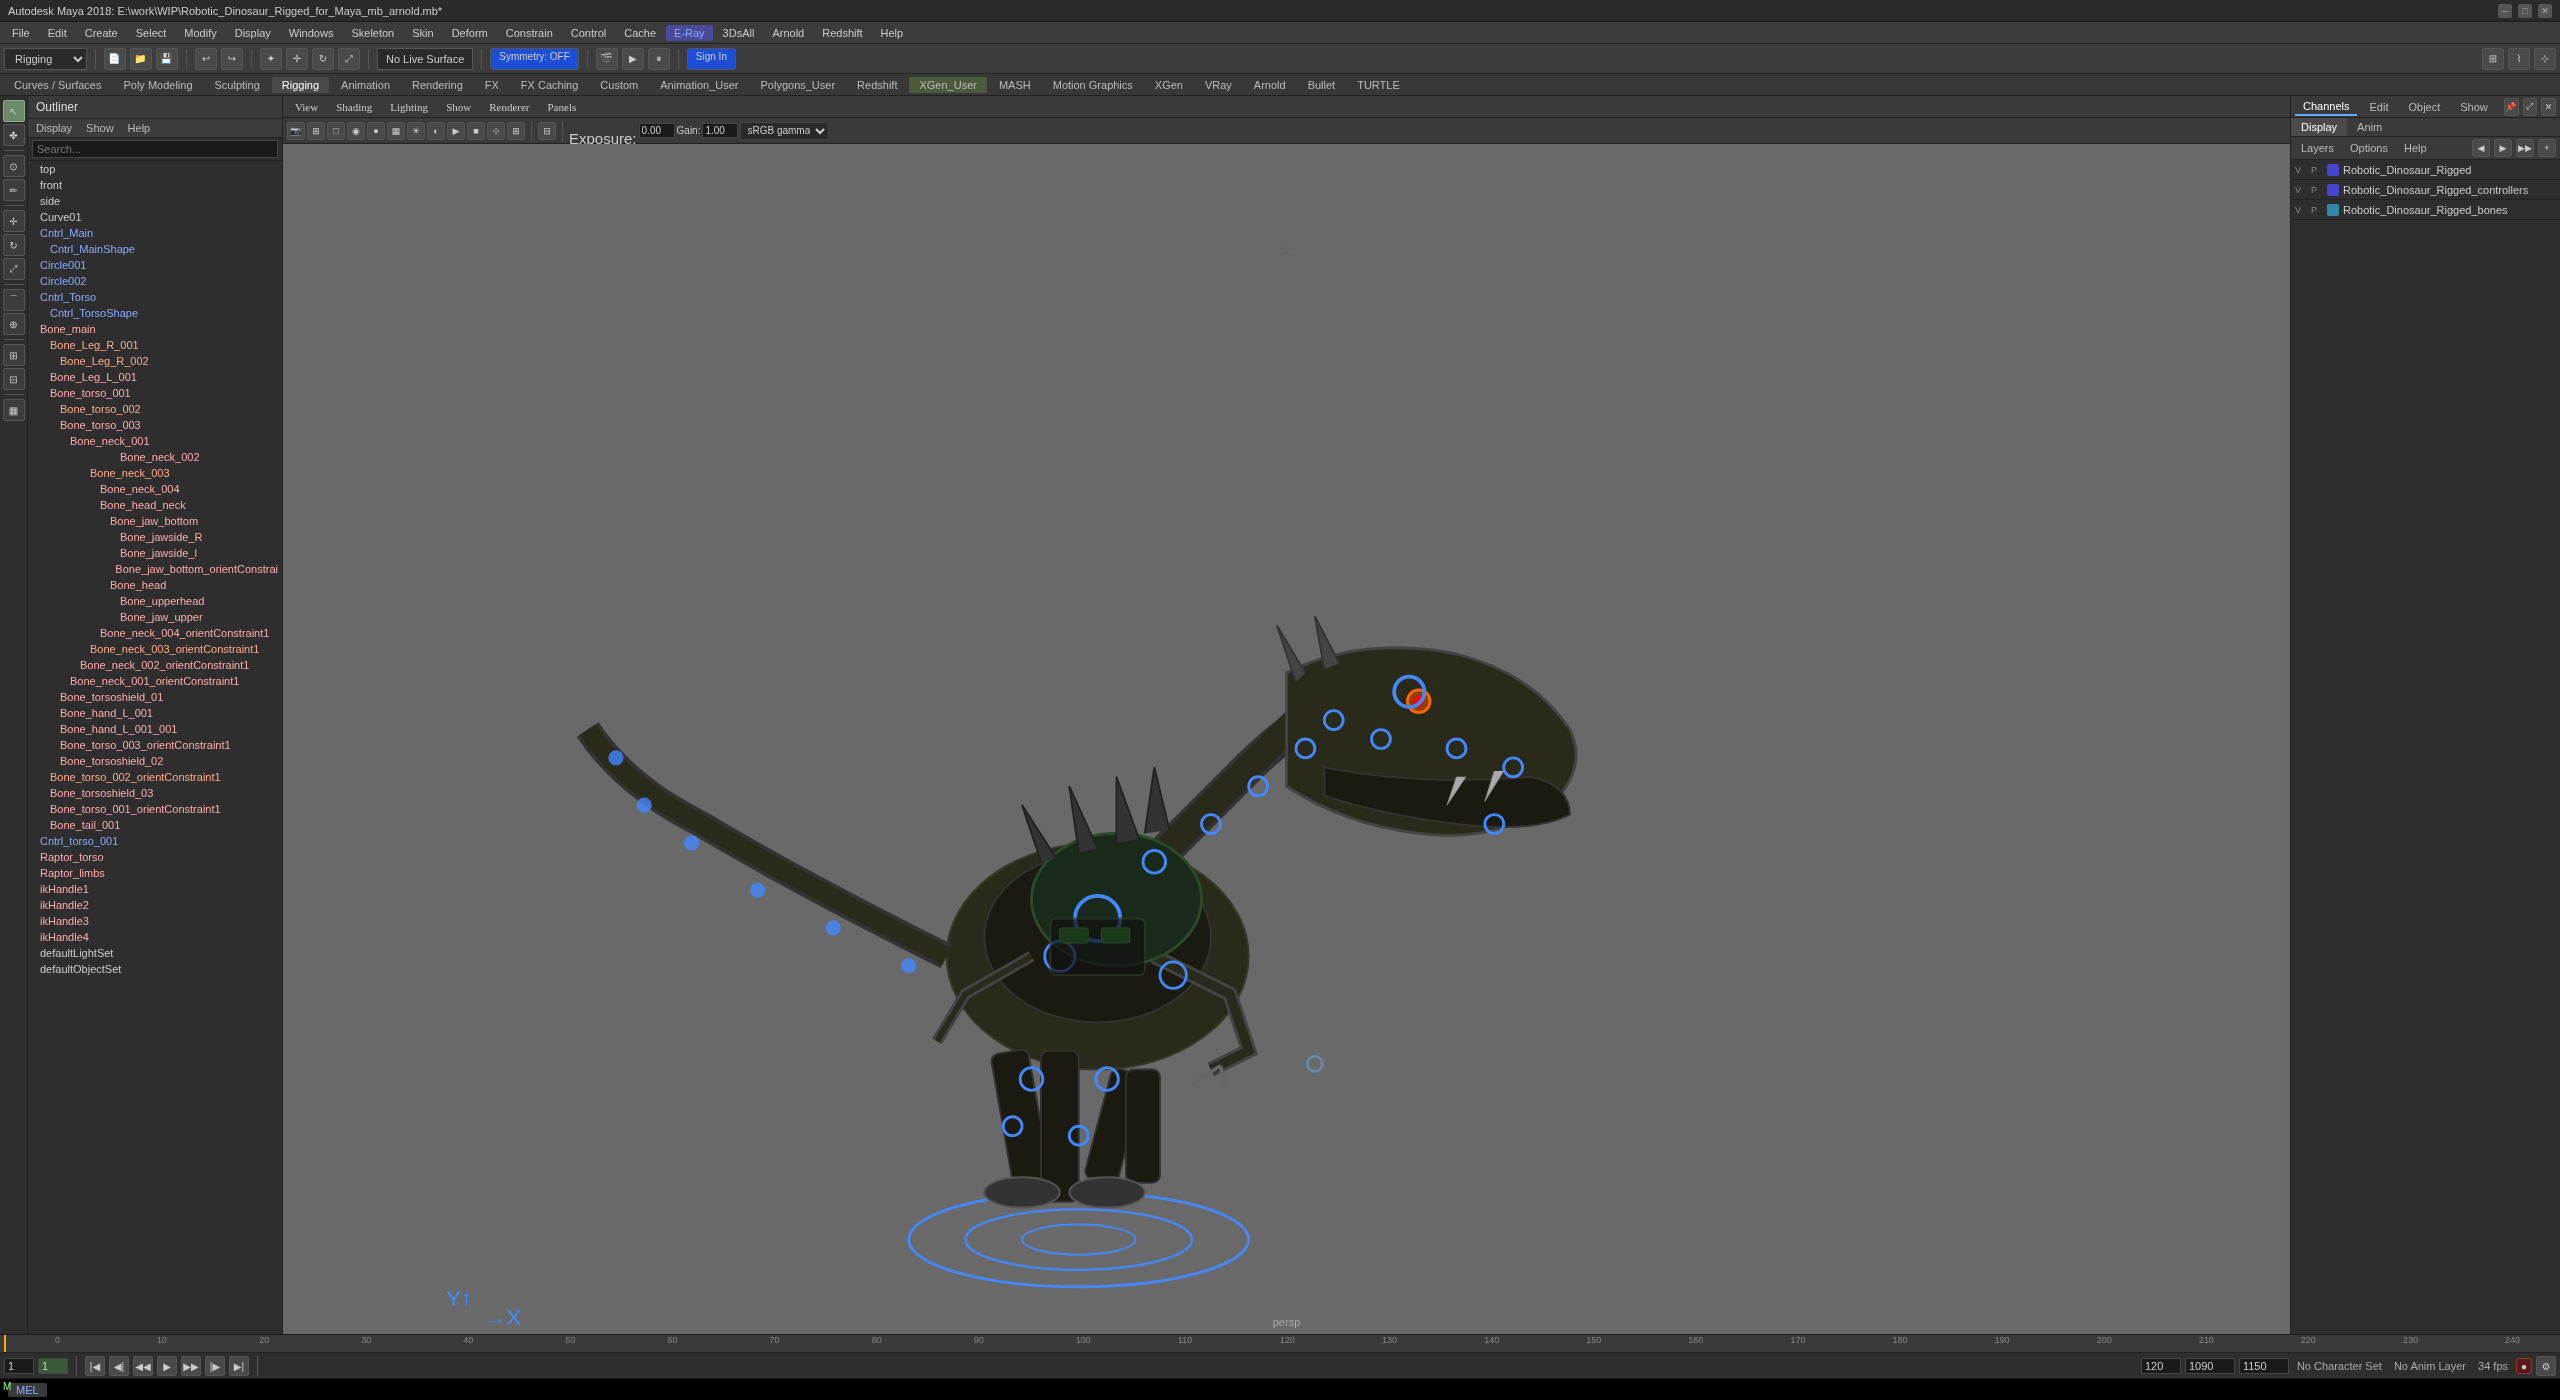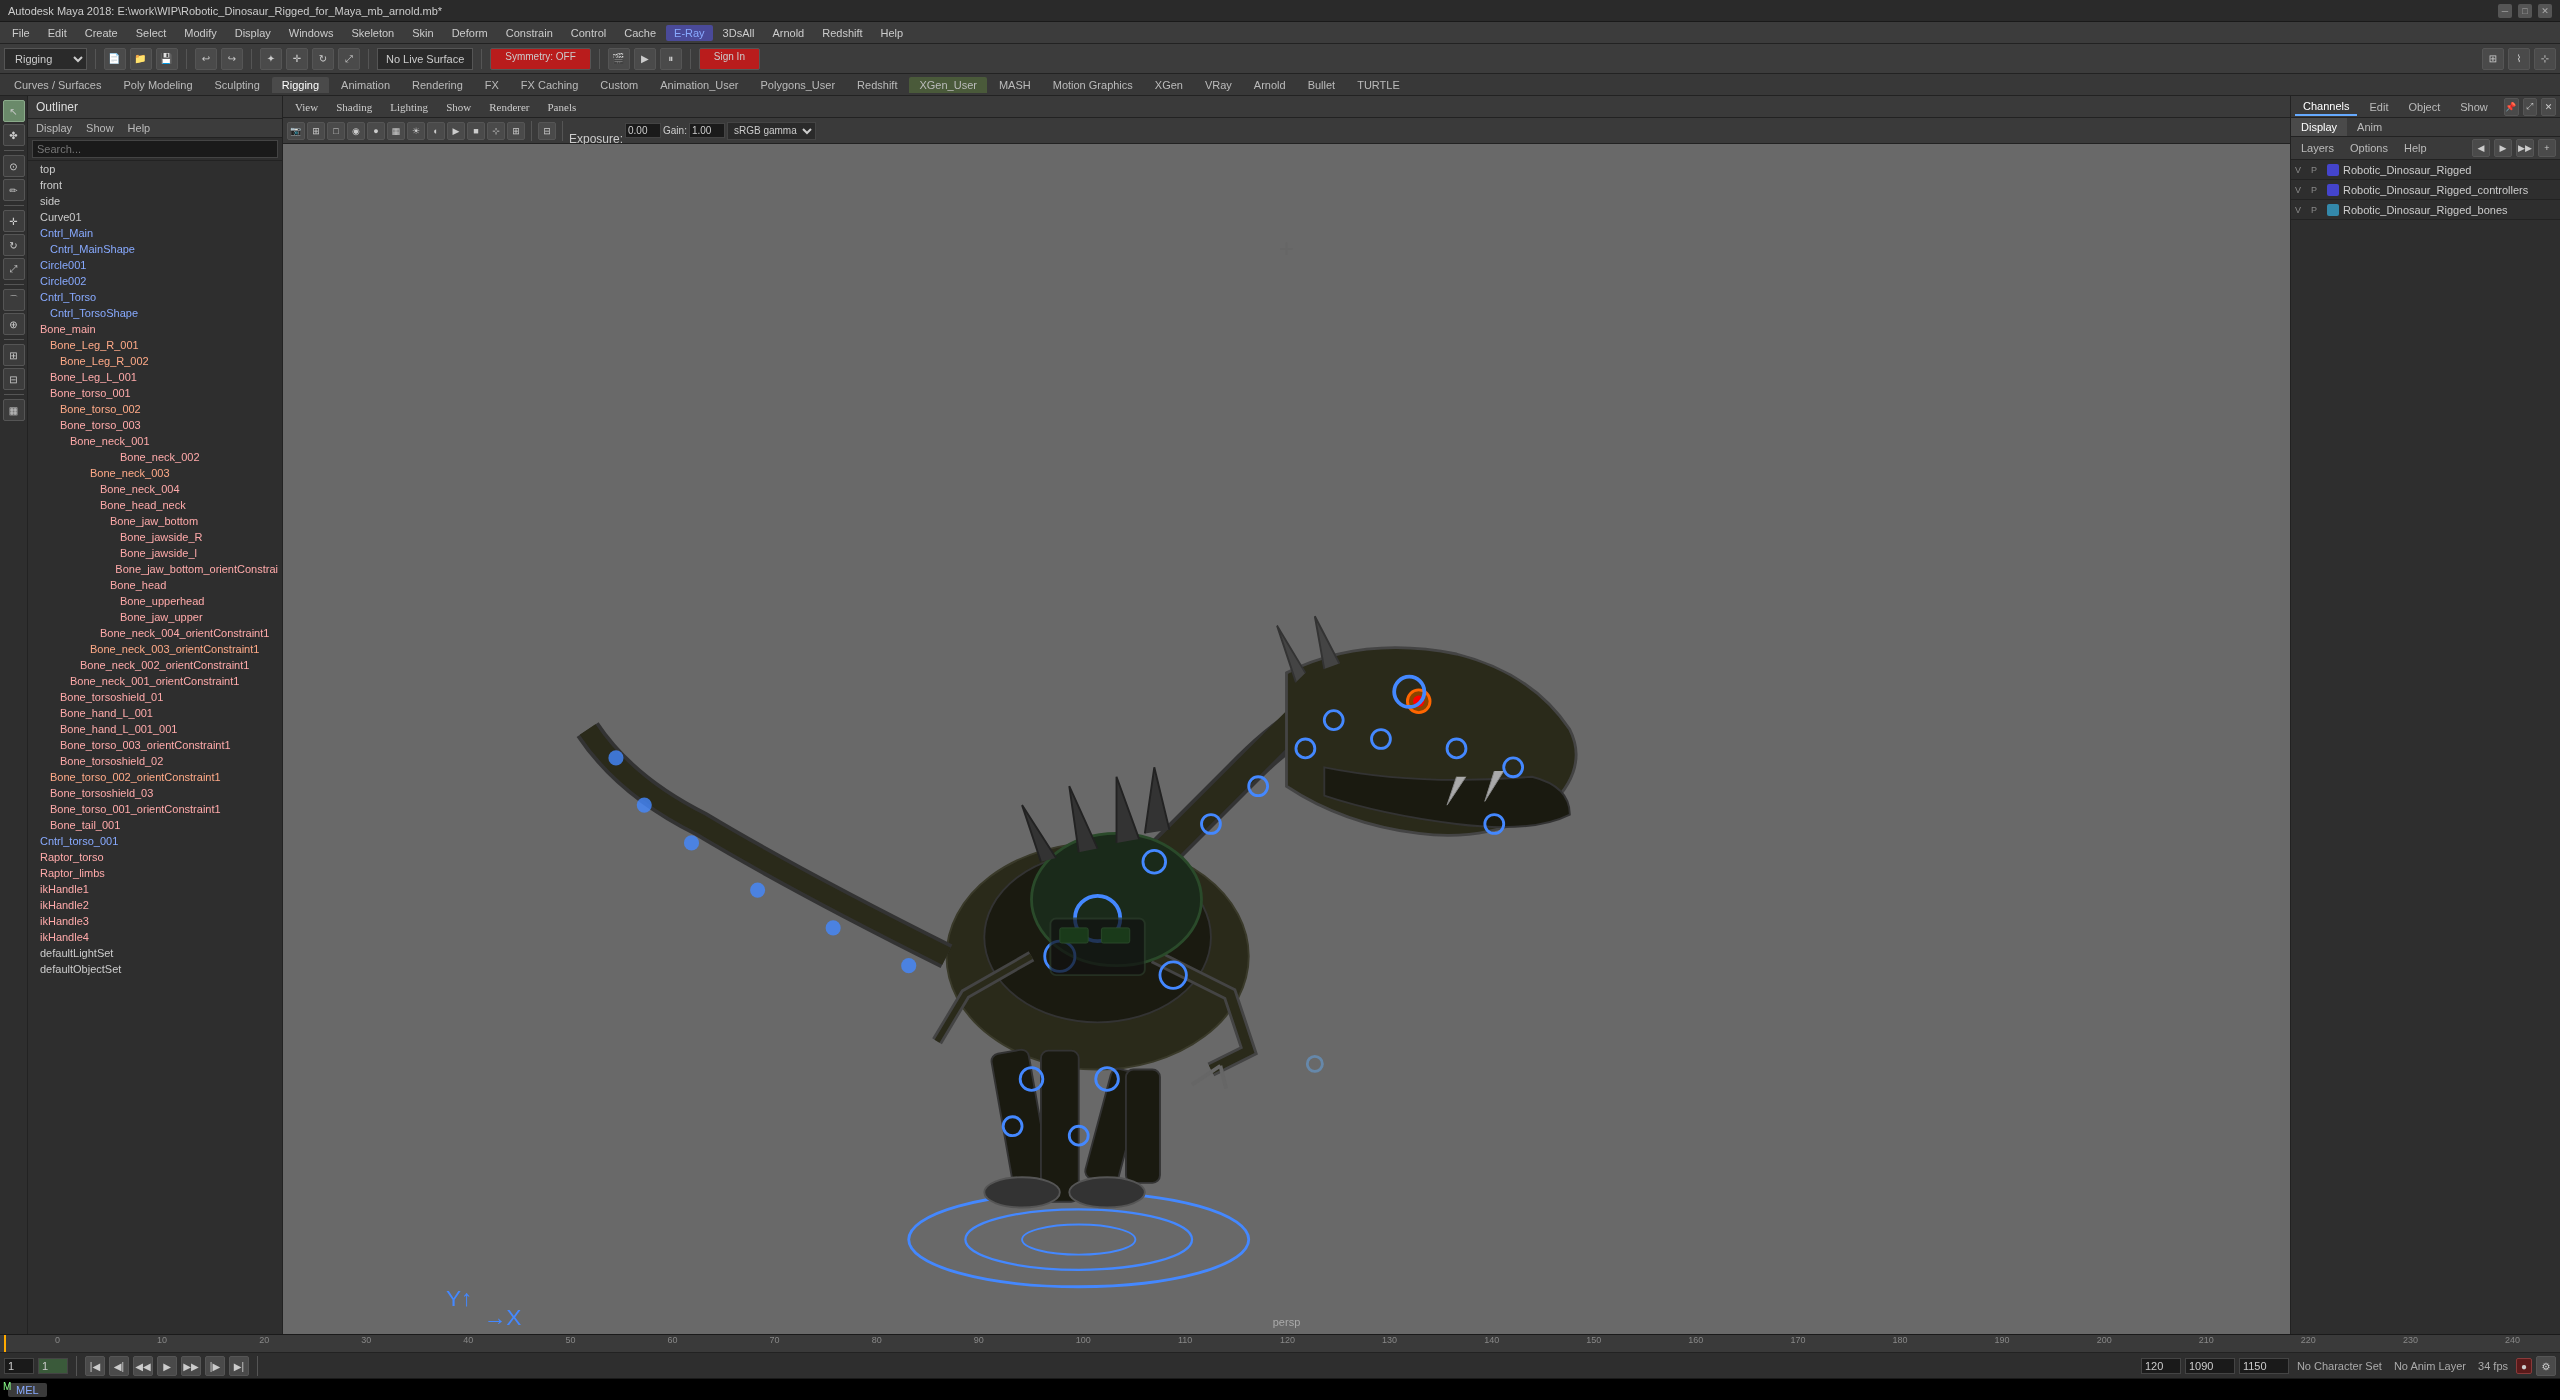--- a/index.html
+++ b/index.html
@@ -67,24 +67,24 @@
       background: #2a2a2a;
       border: 1px solid #555;
       color: #ccc;
       padding: 2px 6px;
       font-size: 11px;
       height: 22px;
       cursor: pointer;
       min-width: 80px;
     }
     .toolbar-btn {
-      background: #b91c1c;
+      background: #1d4ed8;
       border: 1px solid #555;
       color: #ccc;
-      padding: 2px 14px;
+      padding: 2px 8px;
       font-size: 10px;
       height: 22px;
       cursor: pointer;
       border-radius: 2px;
     }
     .toolbar-separator {
       width: 1px; height: 20px;
       background: #555;
       margin: 0 4px;
     }
@@ -829,21 +829,21 @@
       <div class="vp-icon-btn">▦</div>
       <div class="vp-icon-btn">☀</div>
       <div class="vp-icon-btn">◐</div>
       <div class="vp-icon-btn">▶</div>
       <div class="vp-icon-btn">■</div>
       <div class="vp-icon-btn">⊹</div>
       <div class="vp-icon-btn">⊞</div>
       <div class="toolbar-separator"></div>
       <div class="vp-icon-btn">⊟</div>
       <div class="toolbar-separator"></div>
-      <span style="font-size:12px;color:#ccc;margin-top:16px;">Exposure:</span>
+      <span style="font-size:15px;color:#ccc;margin-top:16px;">Exposure:</span>
       <input type="text" style="width: 36px; background: rgb(26, 26, 26); border: 1px solid rgb(68, 68, 68); color: rgb(204, 204, 204); font-size: 10px; padding: 1px 2px;" value="0.00">
       <span style="font-size:10px;color:#ccc;">Gain:</span>
       <input type="text" style="width: 36px; background: rgb(26, 26, 26); border: 1px solid rgb(68, 68, 68); color: rgb(204, 204, 204); font-size: 10px; padding: 1px 2px;" value="1.00">
       <select class="gamma-select">
         <option>sRGB gamma</option>
         <option>Linear</option>
       </select>
     </div>
     <div id="viewport-canvas">
       <div id="dino-scene">

